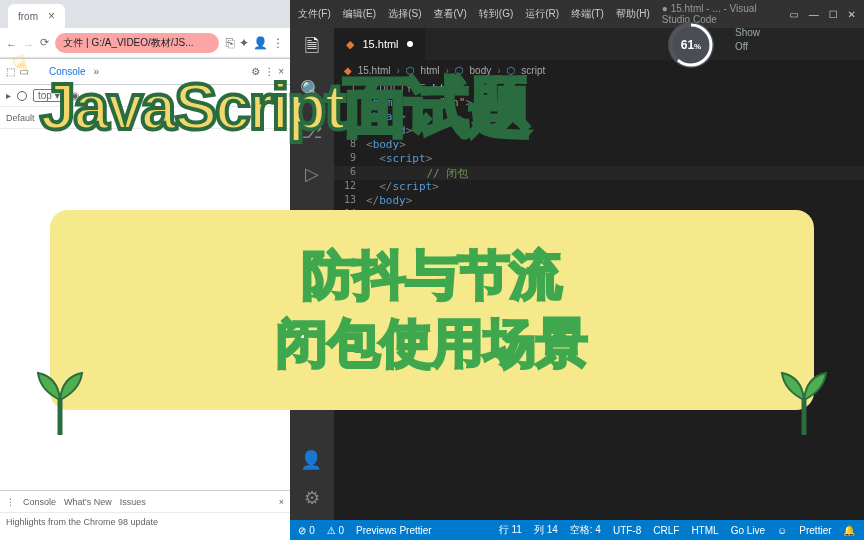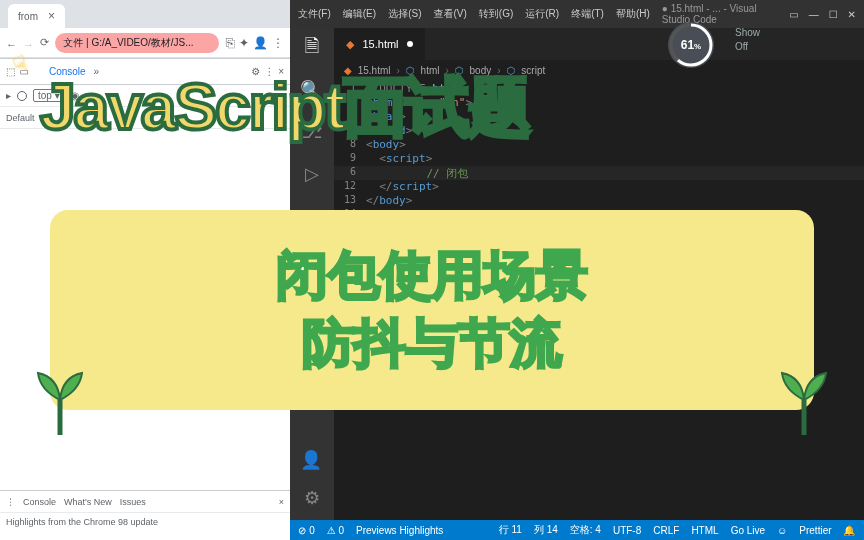--- a/index.html
+++ b/index.html
@@ -246,21 +246,21 @@
             <div class="gutter">14</div>
             <div class="code-text"><span class="punct">&lt;/</span><span class="tagname">html</span><span class="punct">&gt;</span></div>
           </div>
         </div>
     </div>
   </div>
 
   <div class="vsc-statusbar">
     <span>⊘ 0</span>
     <span>⚠ 0</span>
-    <span>Previews Highlights</span>
+    <span>Previews Prettier</span>
     <span class="spacer"></span>
     <span>行 11</span>
     <span>列 14</span>
     <span>空格: 4</span>
     <span>UTF-8</span>
     <span>CRLF</span>
     <span>HTML</span>
     <span>Go Live</span>
     <span>☺</span>
     <span>Prettier</span>
@@ -279,22 +279,22 @@
   <div>Show</div>
   <div>Off</div>
 </div>
 
 <div class="hand-cursor">☟</div>
 
 <div class="overlay-title">JavaScript面试题</div>
 <div class="overlay-sub-wrap">
   <div class="overlay-sub-bg"></div>
   <div class="overlay-sub">
+    <div>防抖与节流</div>
     <div>闭包使用场景</div>
-    <div>防抖与节流</div>
   </div>
   <div class="sprout left">
     <svg viewBox="0 0 60 70">
         <path d="M30 70 L30 35" stroke="#2a6b3f" stroke-width="5" fill="none"></path>
         <path d="M30 35 Q10 25 8 8 Q28 12 30 35" fill="#4fae4f" stroke="#2a6b3f" stroke-width="2"></path>
         <path d="M30 35 Q50 25 52 8 Q32 12 30 35" fill="#4fae4f" stroke="#2a6b3f" stroke-width="2"></path>
       </svg>
   </div>
   <div class="sprout right">
     <svg viewBox="0 0 60 70">

